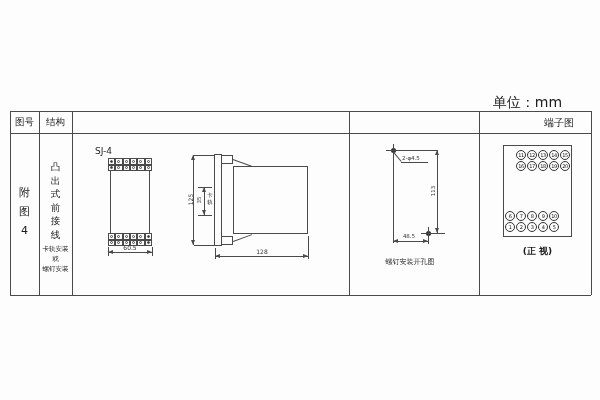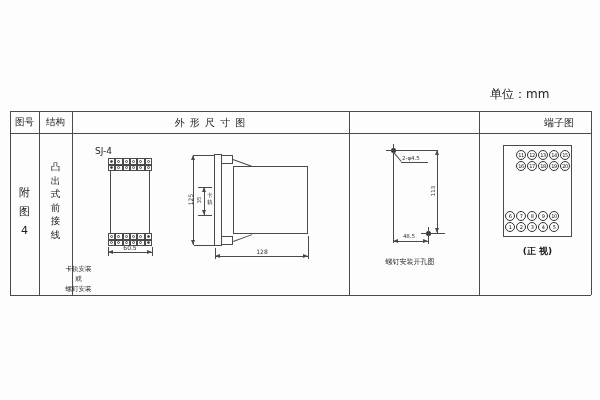--- a/index.html
+++ b/index.html
@@ -29,53 +29,52 @@
   .dot.filled{background:#333;}
   .hole{position:absolute;width:5px;height:5px;background:#2a2a2a;border-radius:50%;}
   .term-row{position:absolute;display:flex;}
   .tnum{width:10px;height:10px;border:1px solid #333;border-radius:50%;font-size:5px;line-height:9px;text-align:center;margin-right:1px;box-sizing:border-box;color:#111;letter-spacing:-0.5px;overflow:hidden;}
 </style>
 </head>
 <body>
 
 <div id="canvas">
 
-  <div class="lbl" style="left:490px;top:86px;width:75px;text-align:left;font-size:12px;">单位：mm</div>
+  <div class="lbl" style="left:490px;top:94px;width:75px;text-align:center;font-size:14px;">单位：mm</div>
 
   <div class="hl" style="left:10px;top:111px;width:581px;"></div>
   <div class="hl" style="left:10px;top:133px;width:581px;"></div>
   <div class="hl" style="left:10px;top:295px;width:581px;"></div>
   <div class="vl" style="left:10px;top:111px;height:184px;"></div>
   <div class="vl" style="left:39px;top:111px;height:184px;"></div>
   <div class="vl" style="left:72px;top:111px;height:184px;"></div>
   <div class="vl" style="left:349px;top:111px;height:184px;"></div>
   <div class="vl" style="left:479px;top:111px;height:184px;"></div>
   <div class="vl" style="left:591px;top:111px;height:184px;"></div>
 
   <div class="hdr" style="left:10px;top:116px;width:29px;letter-spacing:0;font-size:9.5px;">图号</div>
   <div class="hdr" style="left:39px;top:116px;width:33px;letter-spacing:0;font-size:9.5px;">结构</div>
-  <div class="hdr" style="left:72px;top:116px;width:277px;">外 形 尺 寸 图</div>
   <div class="hdr" style="left:479px;top:116px;width:112px;letter-spacing:0;margin-left:24px;">端子图</div>
 
   <div class="stack" style="left:10px;top:183px;width:29px;font-size:11px;line-height:19px;">
       <div>附</div>
       <div>图</div>
       <div>4</div>
     </div>
 
   <div class="lbl ctr" style="left:39px;top:146px;width:33px;font-size:9px;padding-left:48px;">SJ-4</div>
   <div class="stack" style="left:39px;top:160px;width:33px;font-size:9.5px;line-height:13.5px;">
       <div>凸</div>
       <div>出</div>
       <div>式</div>
       <div>前</div>
       <div>接</div>
       <div>线</div>
     </div>
-  <div class="stack" style="left:39px;top:264px;width:33px;font-size:6.5px;line-height:10px;margin-left:23px;">
+  <div class="stack" style="left:39px;top:244px;width:33px;font-size:6.5px;line-height:10px;">
       <div>卡轨安装</div>
       <div>或</div>
       <div>螺钉安装</div>
     </div>
 
   <div class="tstrip" style="left:108px;top:158px;">
       <div class="tcell">
         <div class="dot filled"></div>
       </div>
       <div class="tcell">

